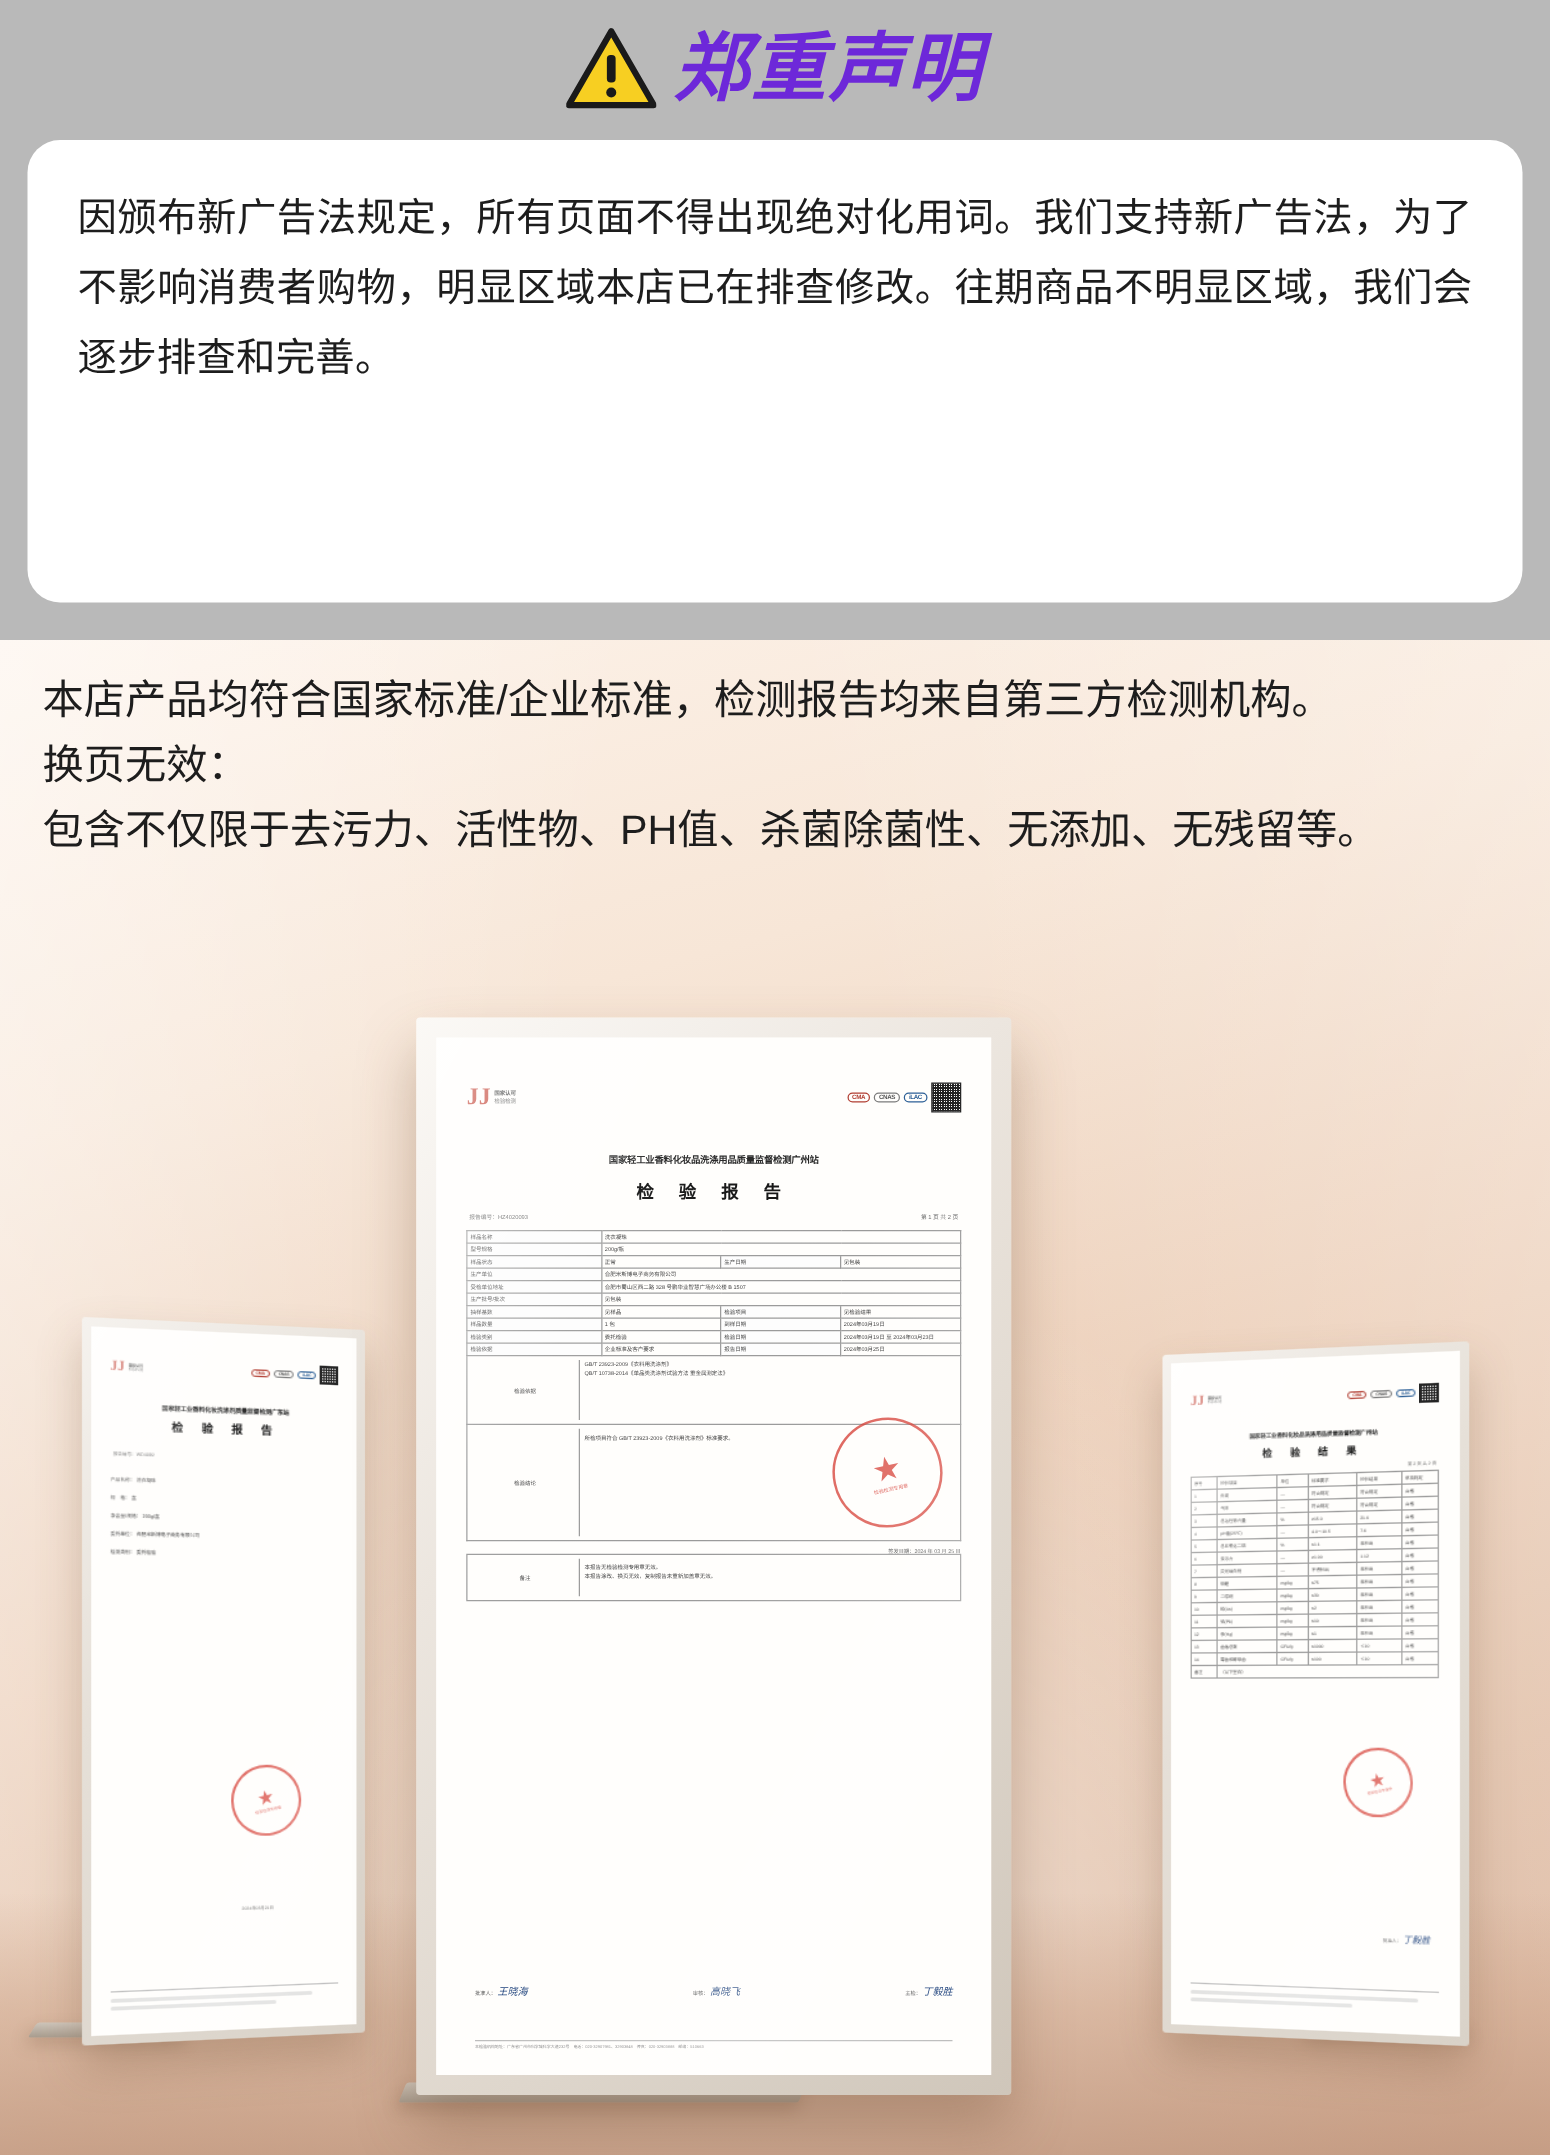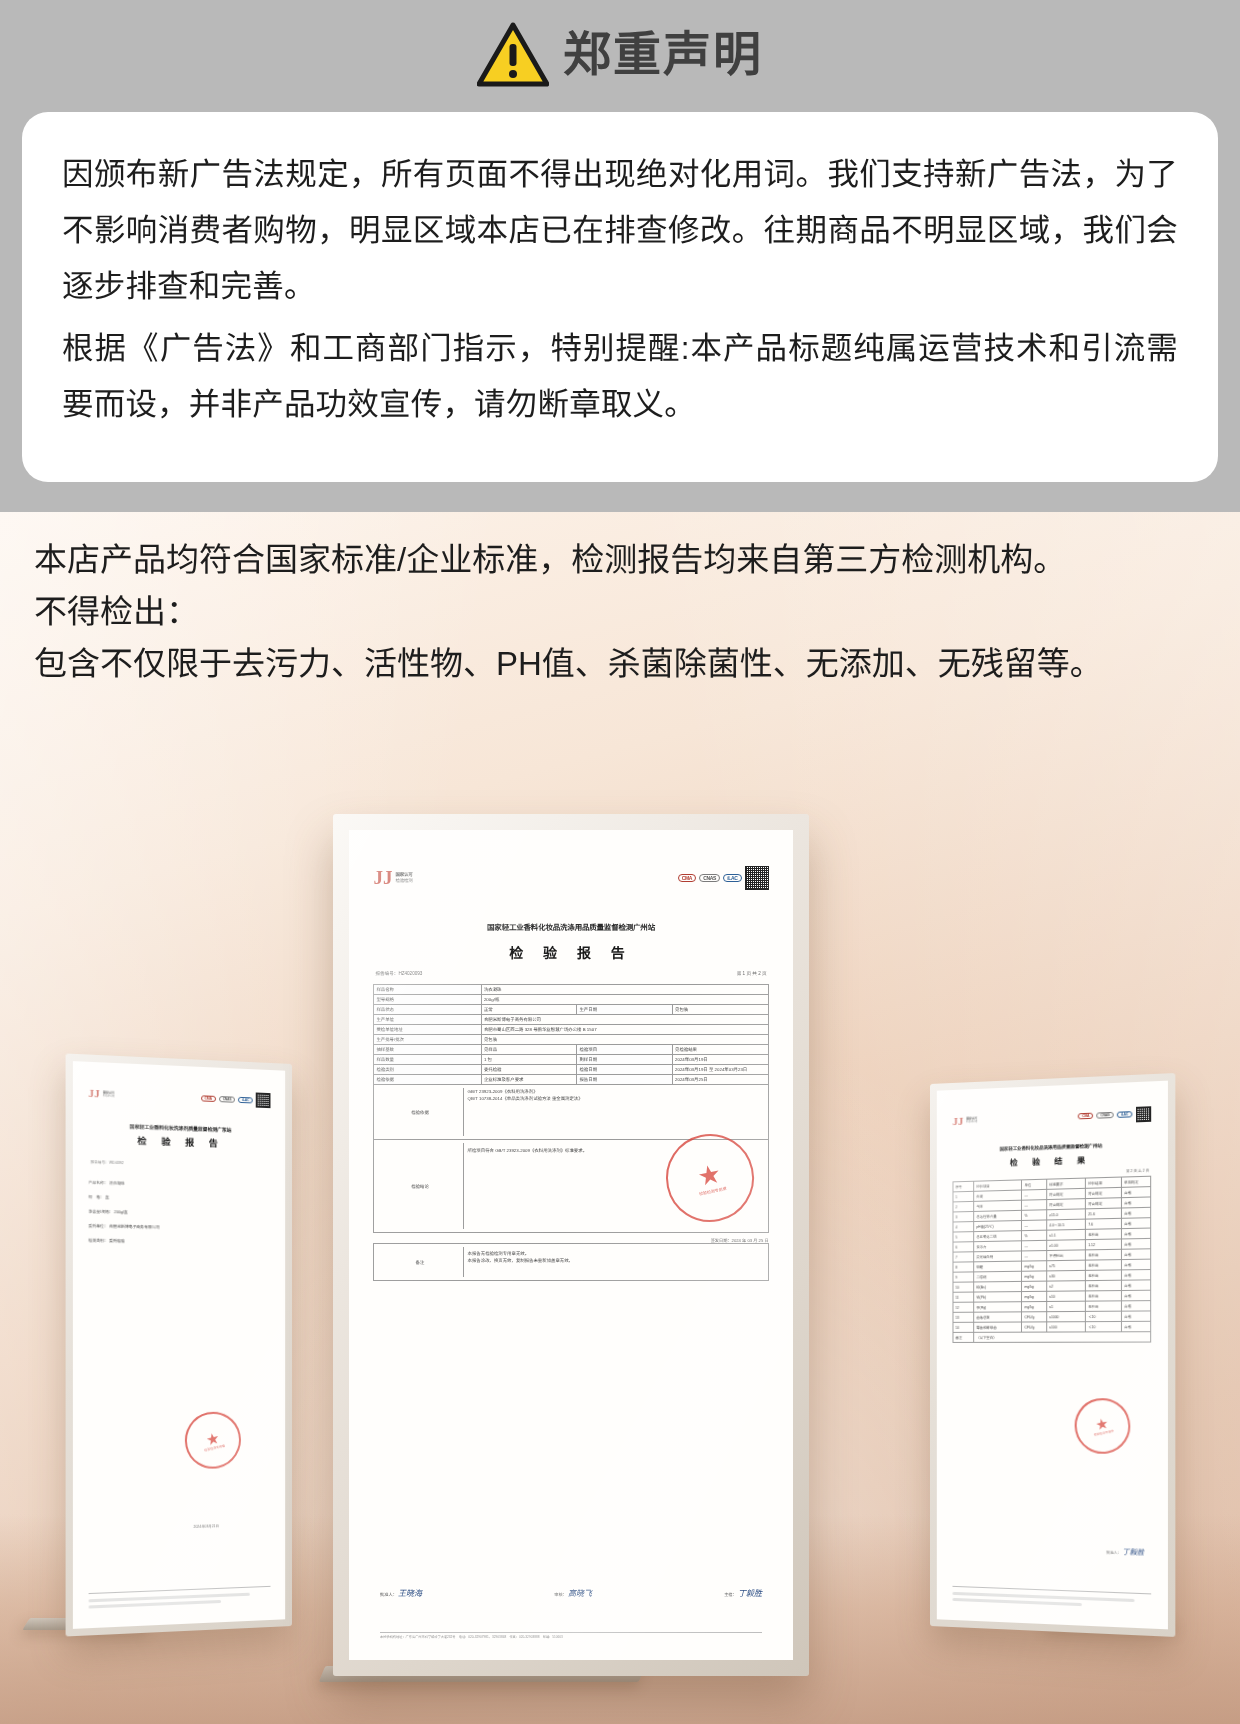--- a/index.html
+++ b/index.html
@@ -32,26 +32,27 @@
     gap: 14px;
   }
   .warn-icon {
     width: 72px;
     height: 66px;
     position: relative;
     display: block;
   }
   .warn-icon svg { display: block; }
   .statement-title {
-    font-size: 48px;
+    font-size: 60px;
     font-weight: 700;
-    color: #404040;
+    color: #6d28d9;
     letter-spacing: 2px;
     line-height: 1;
     font-family: "Liberation Sans", "DejaVu Sans", sans-serif;
+    font-style: italic;
   }
   .statement-card {
     margin: 2px 22px 0 22px;
     background: #ffffff;
     border-radius: 26px;
     padding: 34px 40px 38px 40px;
     box-sizing: border-box;
     width: 1196px;
     height: 370px;
   }
@@ -341,33 +342,32 @@
         <path d="M36 3 L70 62 L2 62 Z" fill="#f7cf22" stroke="#1a1a1a" stroke-width="5" stroke-linejoin="round"></path>
         <rect x="32.5" y="22" width="7" height="22" rx="3" fill="#1a1a1a"></rect>
         <circle cx="36" cy="52" r="4" fill="#1a1a1a"></circle>
       </svg>
     </span>
     <h1 class="statement-title">郑重声明</h1>
   </div>
 
   <div class="statement-card">
     <p class="statement-p">因颁布新广告法规定，所有页面不得出现绝对化用词。我们支持新广告法，为了不影响消费者购物，明显区域本店已在排查修改。往期商品不明显区域，我们会逐步排查和完善。</p>
-    <p class="statement-p">根据《广告法》和工商部门指示，特别提醒:本产品标题纯属运营技术和引流需要而设，并非产品功效宣传，请勿断章取义。</p>
   </div>
 
 </section>
 
 <section class="cert-section">
   <div class="cert-bg-sheen"></div>
   <div class="cert-floor"></div>
 
 
   <div class="cert-desc">
     <div>本店产品均符合国家标准/企业标准，检测报告均来自第三方检测机构。</div>
-    <div>不得检出：</div>
+    <div>换页无效：</div>
     <div>包含不仅限于去污力、活性物、PH值、杀菌除菌性、无添加、无残留等。</div>
   </div>
 
   <div class="stage">
 
     <div class="stand stand-left"></div>
     <div class="stand stand-center"></div>
     <div class="stand stand-right"></div>
 
     <div class="frame frame-left small">

